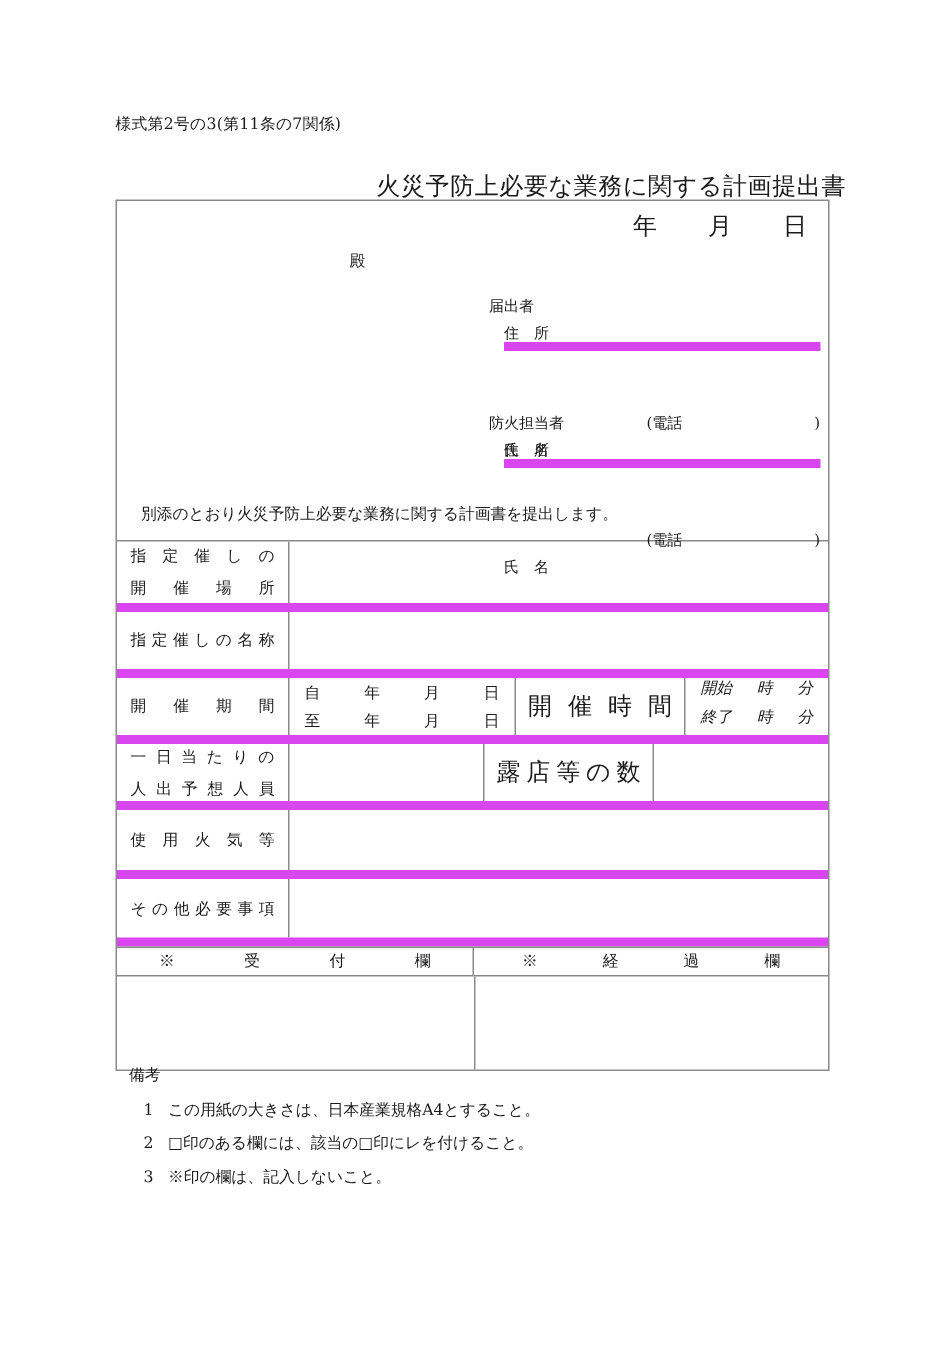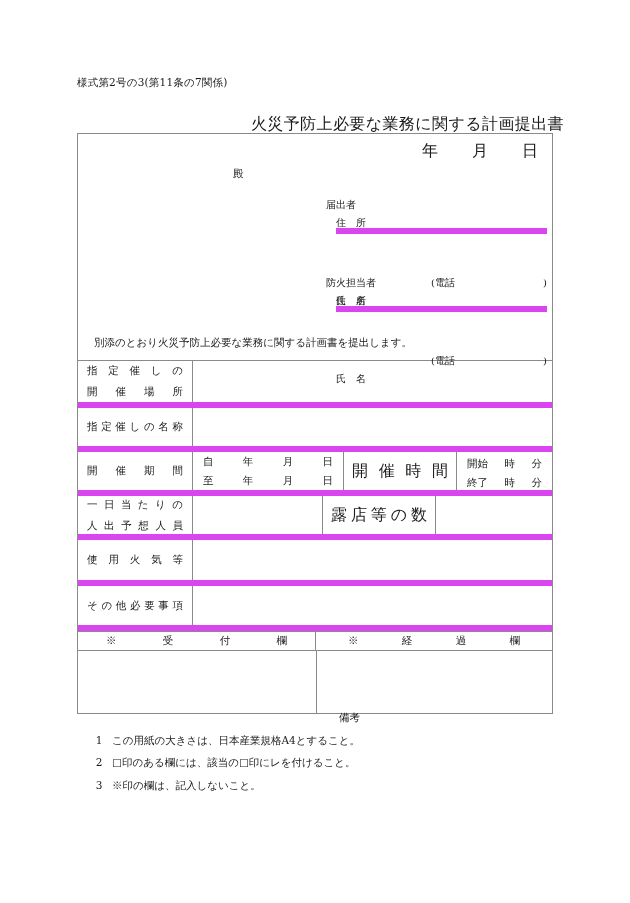--- a/index.html
+++ b/index.html
@@ -176,21 +176,22 @@
     flex: 0 0 96px;
     border-right: 1px solid #8a8a8a;
     padding: 0 8px;
     display: flex;
     align-items: center;
   }
   .time-val {
     flex: 1 1 auto;
     padding: 0 10px;
     display: flex;
-    align-items: flex-end;
+    align-items: flex-start;
+    font-style: italic;
   }
   .time-val .stack { width: 100%; max-width: 122px; }
   .tline {
     display: flex;
     justify-content: space-between;
     white-space: nowrap;
     font-size: 10.5px;
   }
   .tline + .tline { margin-top: 5px; }
 
@@ -248,21 +249,21 @@
   .recv-body .b-right { flex: 1 1 auto; }
 
   
   .notes {
     position: absolute;
     left: 86px;
     top: 712px;
     font-size: 10.5px;
     line-height: 1;
   }
-  .notes-title { display: block; text-align: right; }
+  .notes-title { display: block; }
   .note-item {
     display: flex;
     margin-top: 12px;
     white-space: nowrap;
   }
   .note-num {
     width: 26px;
     flex: 0 0 26px;
     text-align: center;
   }

